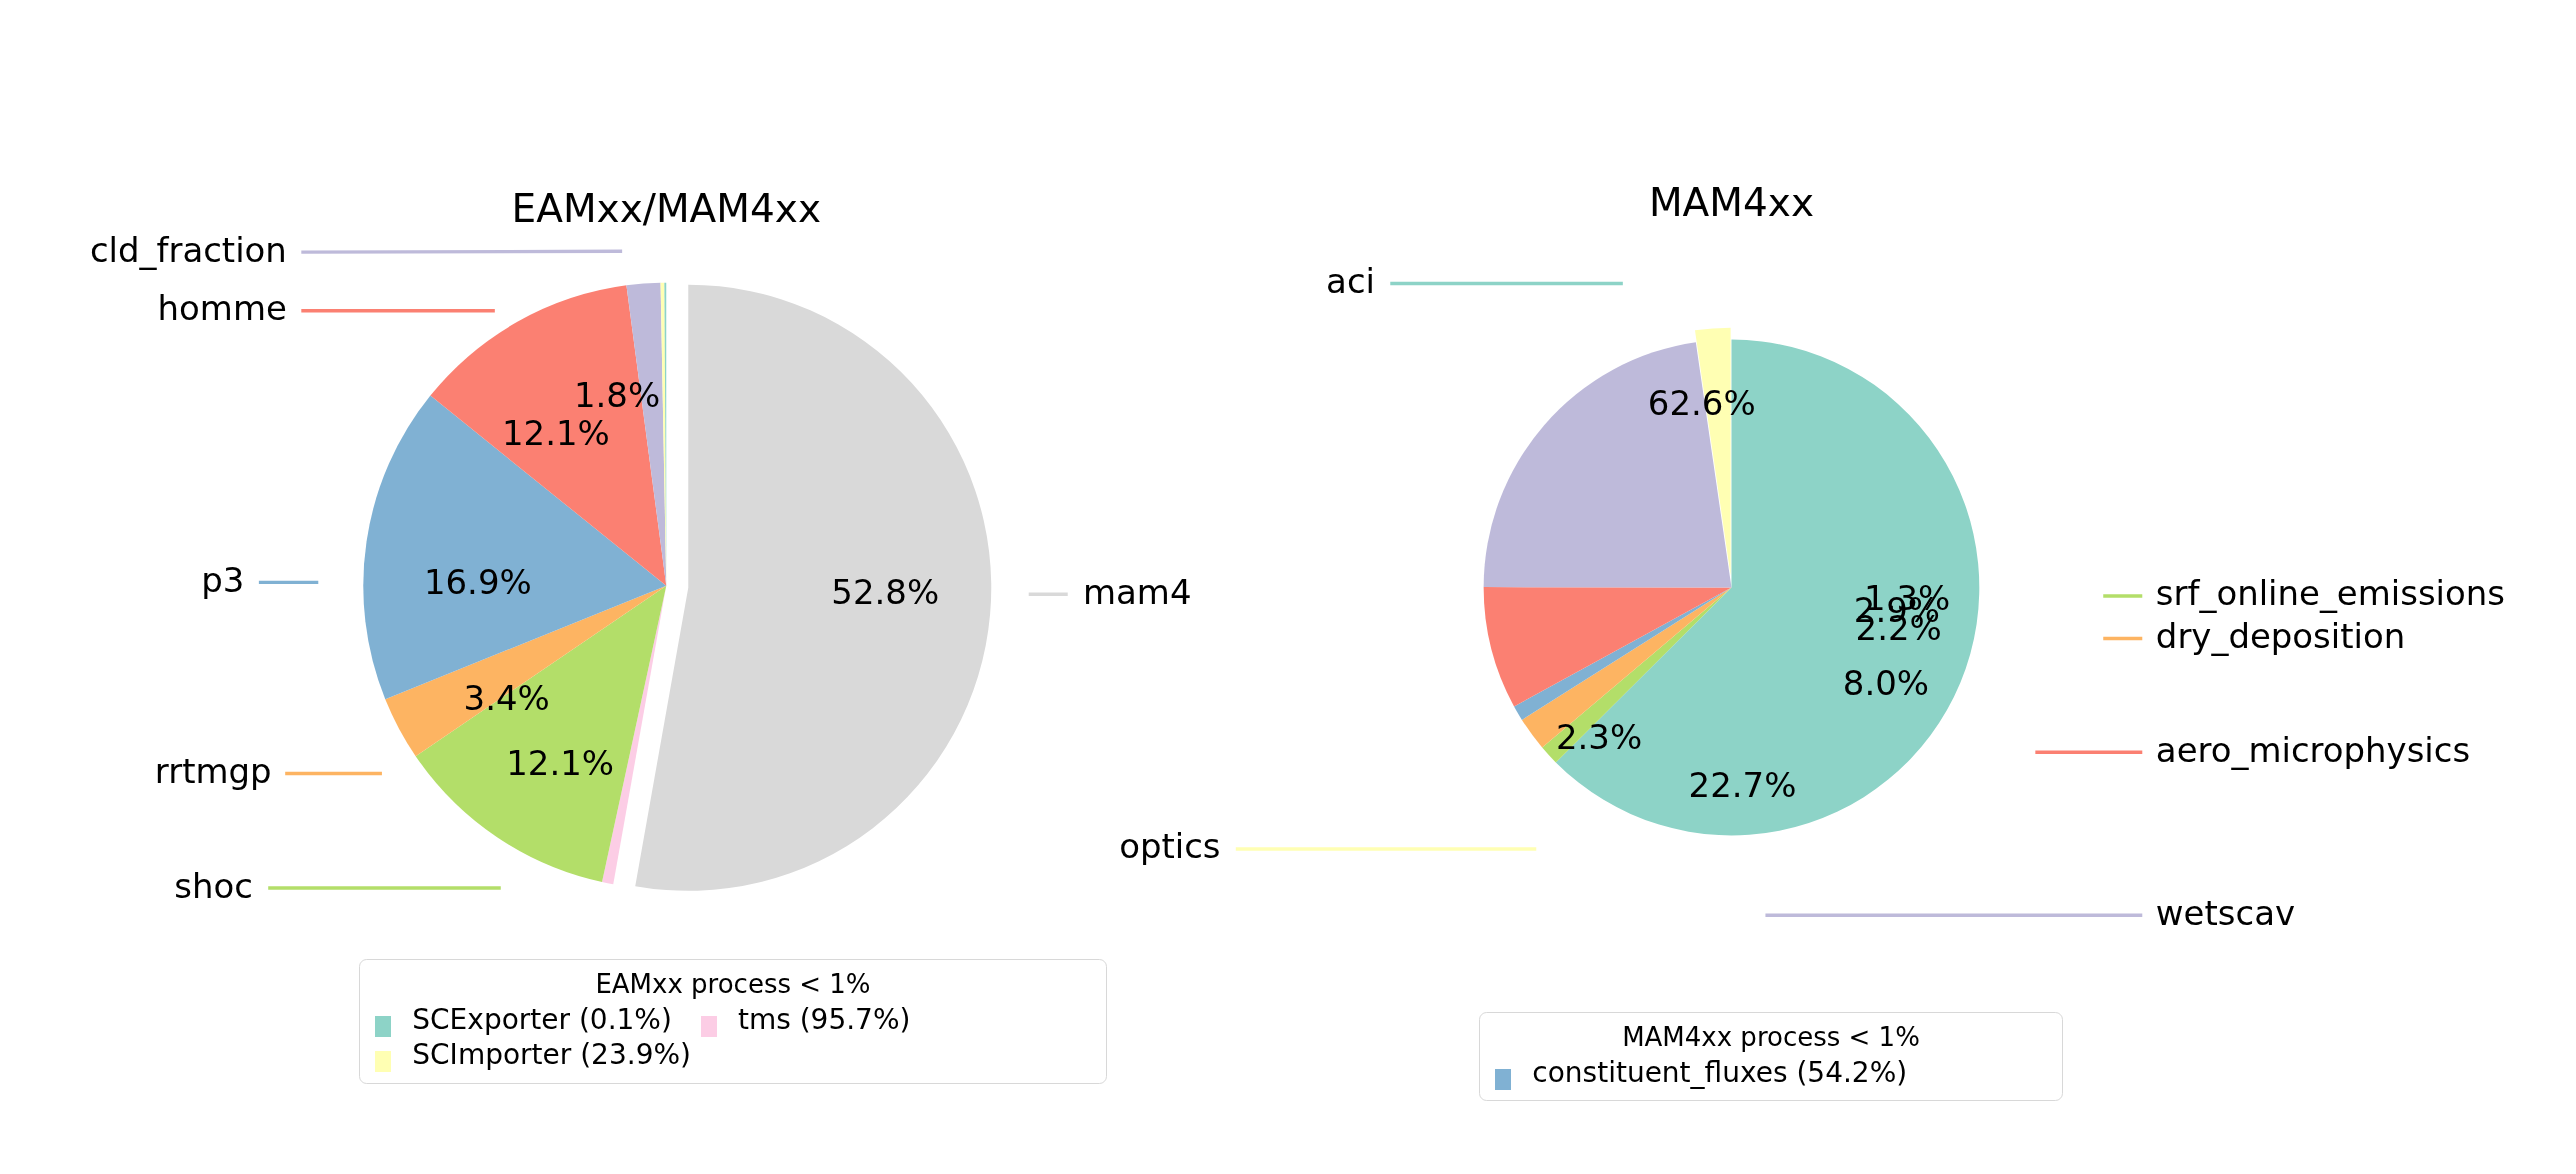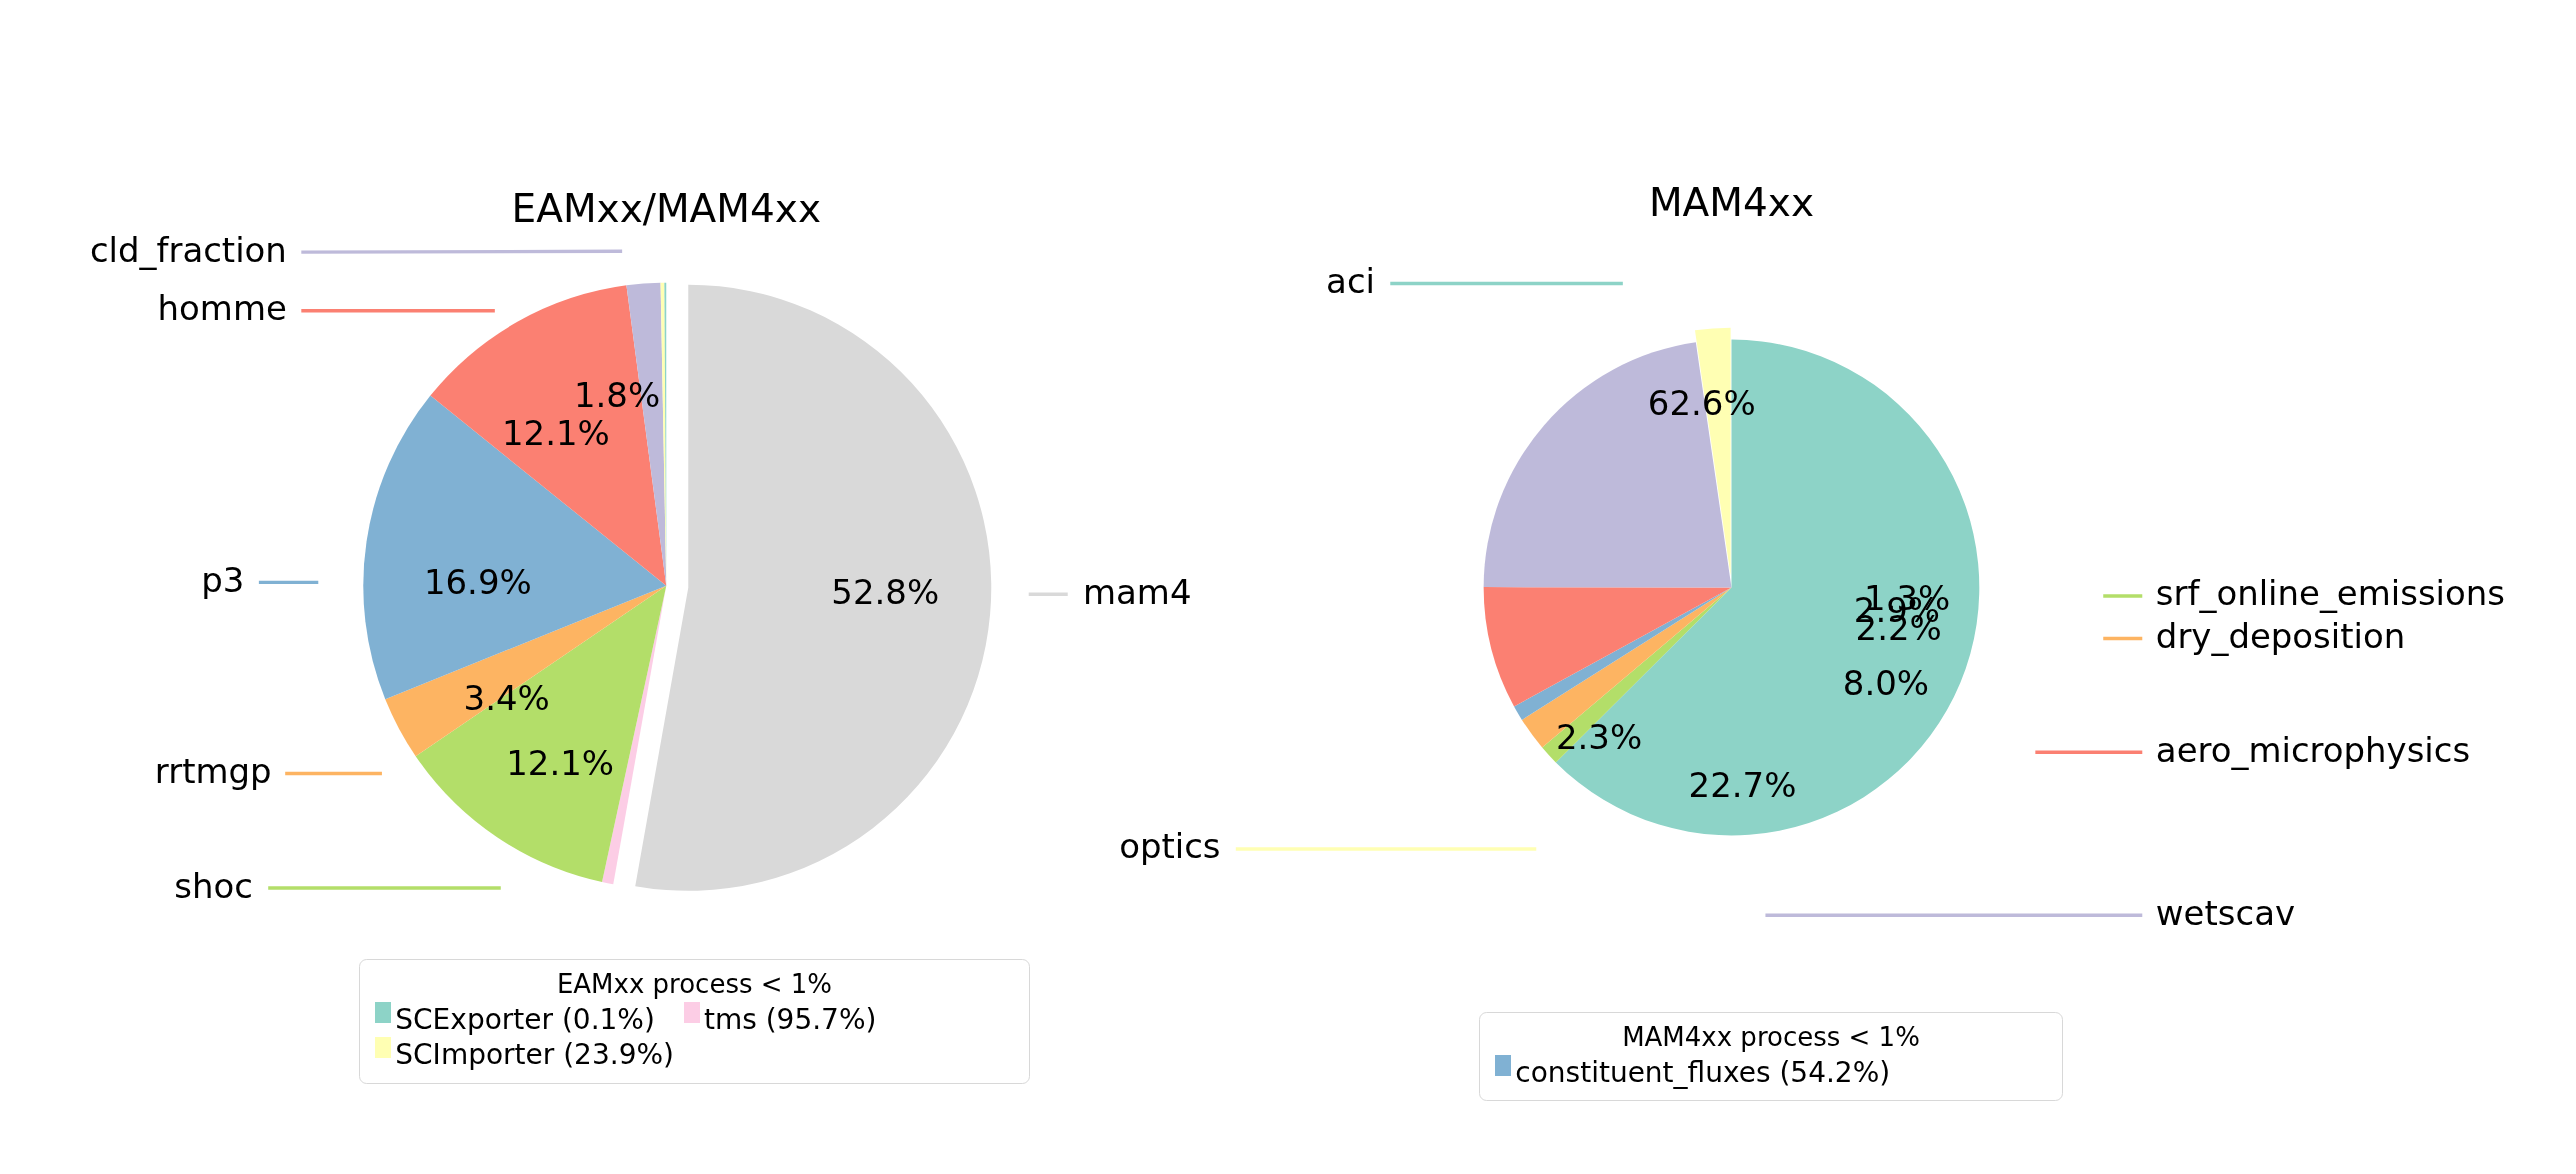--- a/index.html
+++ b/index.html
@@ -12,21 +12,21 @@
   .lbl{font-size:40px;fill:#000;dominant-baseline:middle;}
   .lbl.right{text-anchor:start;}
   .lbl.left{text-anchor:end;}
   .leader{fill:none;stroke-width:4;}
   .legendbox{position:absolute;background:#ffffff;border:1.7px solid #d8d8d8;
              border-radius:7.6px;box-sizing:border-box;}
   .legendtitle{font-size:26px;color:#000;text-align:center;padding:8.5px 15.3px 3.4px 15.3px;
                white-space:nowrap;}
   .legendrows{padding:0 15.3px 10.2px 15.3px;}
   .legendrow{display:flex;align-items:center;gap:29px;}
-  .legenditem{display:flex;align-items:flex-start;gap:4px;}
+  .legenditem{display:flex;align-items:flex-end;gap:21px;}
   .swatch{width:16px;height:21px;display:inline-block;flex:0 0 auto;}
   .legendtext{font-size:28px;color:#000;white-space:nowrap;line-height:1.26;}
 </style>
 </head>
 <body>
 
 <div id="stage">
 
   <svg class="pie" viewBox="0 0 3035 1384" preserveAspectRatio="none">
 
@@ -101,21 +101,21 @@
           <text class="lbl right" x="2540" y="702">srf_online_emissions</text>
           <text class="lbl right" x="2540" y="752">dry_deposition</text>
           <text class="lbl right" x="2540" y="886">aero_microphysics</text>
           <text class="lbl right" x="2540" y="1078">wetscav</text>
           <text class="lbl left" x="1438" y="1000">optics</text>
         </g>
       <text class="pietitle" x="2040" y="255">MAM4xx</text>
     </g>
   </svg>
 
-  <div class="legendbox" id="left-legend-box" style="left:359px;top:959px;width:671px;">
+  <div class="legendbox" id="left-legend-box" style="left:359px;top:959px;width:748px;">
     <div class="legendtitle">EAMxx process &lt; 1%</div>
     <div class="legendrows" id="left-legend-rows">
         <div class="legendrow">
           <div class="legenditem">
             <span class="swatch" style="background: rgb(141, 211, 199);"></span>
             <span class="legendtext">SCExporter (0.1%)</span>
           </div>
           <div class="legenditem">
             <span class="swatch" style="background: rgb(252, 205, 229);"></span>
             <span class="legendtext">tms (95.7%)</span>

